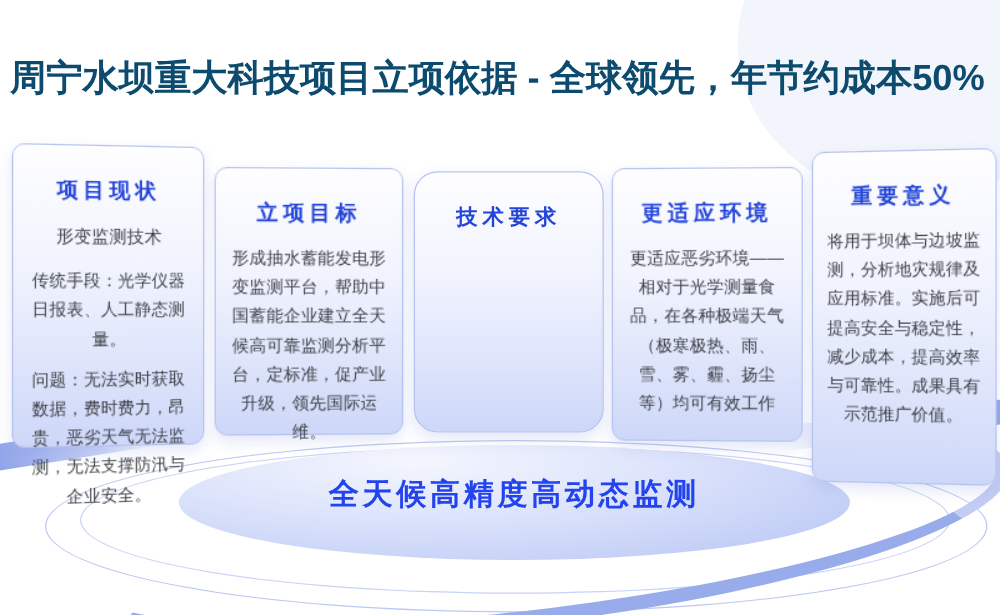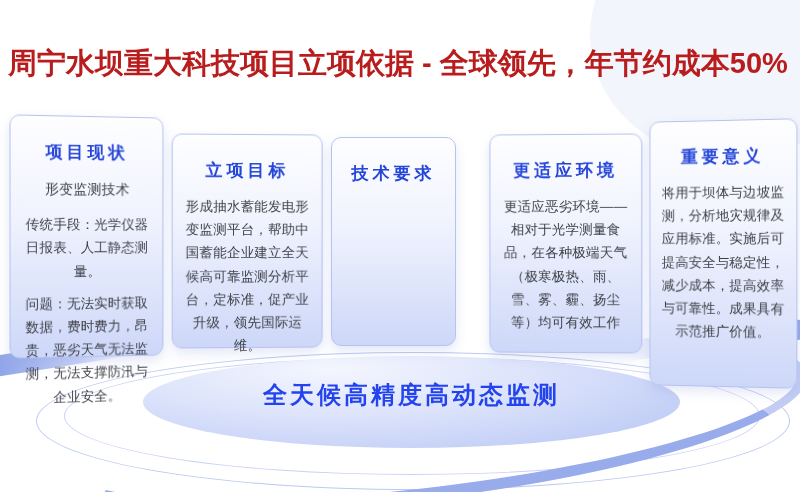--- a/index.html
+++ b/index.html
@@ -9,21 +9,21 @@
     font-family:"Liberation Sans","DejaVu Sans",sans-serif;
   }
   
   .corner-blob{
     position:absolute;right:-70px;top:-90px;width:280px;height:250px;
     border-radius:50%;background:#f3f5fc;z-index:0;
   }
   
   .headline{
     position:absolute;left:8px;top:48px;width:780px;z-index:6;
-    font-size:29px;font-weight:bold;color:#b91c1c;line-height:1.1;
+    font-size:29px;font-weight:bold;color:#0c4a6e;line-height:1.1;
     letter-spacing:0px;white-space:nowrap;
   }
   
   .ribbon-left{
     position:absolute;left:-8px;top:346px;width:132px;height:21px;z-index:1;
     background:linear-gradient(90deg,#8ba0e8 0%,#c9d3f6 65%,rgba(255,255,255,0) 100%);
     transform:rotate(-9deg);border-radius:3px;
   }
   .ribbon-right{
     position:absolute;left:628px;top:330px;width:175px;height:20px;z-index:1;
@@ -59,21 +59,21 @@
   
   .card{
     position:absolute;z-index:3;box-sizing:border-box;
     border-radius:10px;border:1px solid #b6c2ef;
     background:linear-gradient(180deg,#fefeff 0%,#f0f3fe 42%,#cdd7f8 100%);
     box-shadow:0 5px 12px rgba(120,140,220,0.20);
     padding:24px 9px 8px 9px;
   }
   .card-1{left:10px;top:116px;width:155px;height:241px;transform:perspective(700px) rotateY(7deg);}
   .card-2{left:172px;top:134px;width:151px;height:214px;transform:perspective(700px) rotateY(2.5deg);}
-  .card-3{left:331px;top:137px;width:125px;height:209px;}
+  .card-3{left:331px;top:137px;width:152px;height:209px;border-radius:19px;}
   .card-4{left:489px;top:134px;width:153px;height:219px;transform:perspective(700px) rotateY(-2.5deg);}
   .card-5{left:648px;top:120px;width:149px;height:267px;transform:perspective(700px) rotateY(-7deg);}
   .card-title{
     text-align:center;font-weight:bold;font-size:17px;letter-spacing:4px;
     color:#2445d8;margin:0 0 13px 0;
   }
   .card p{
     margin:0 0 9px 0;font-size:13.5px;line-height:1.72;color:#3c3f45;
     text-align:center;letter-spacing:0.2px;
   }

